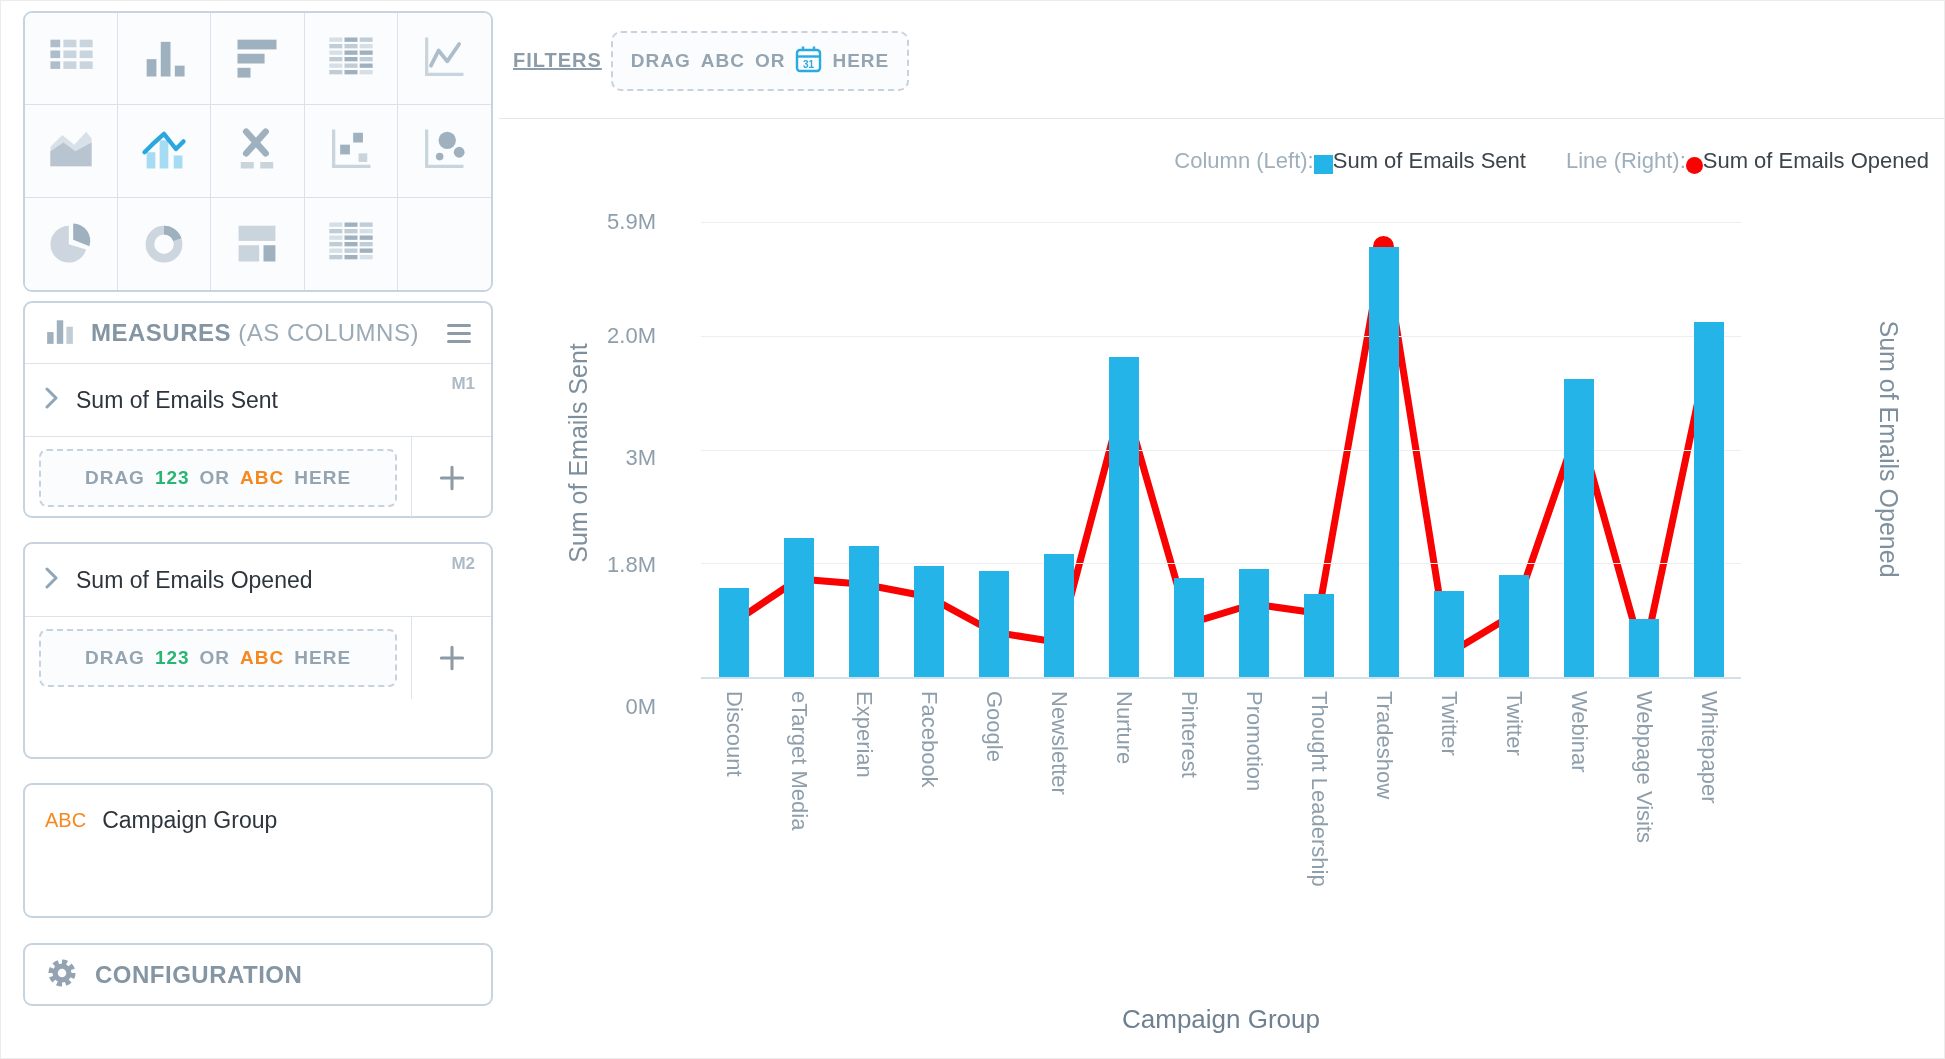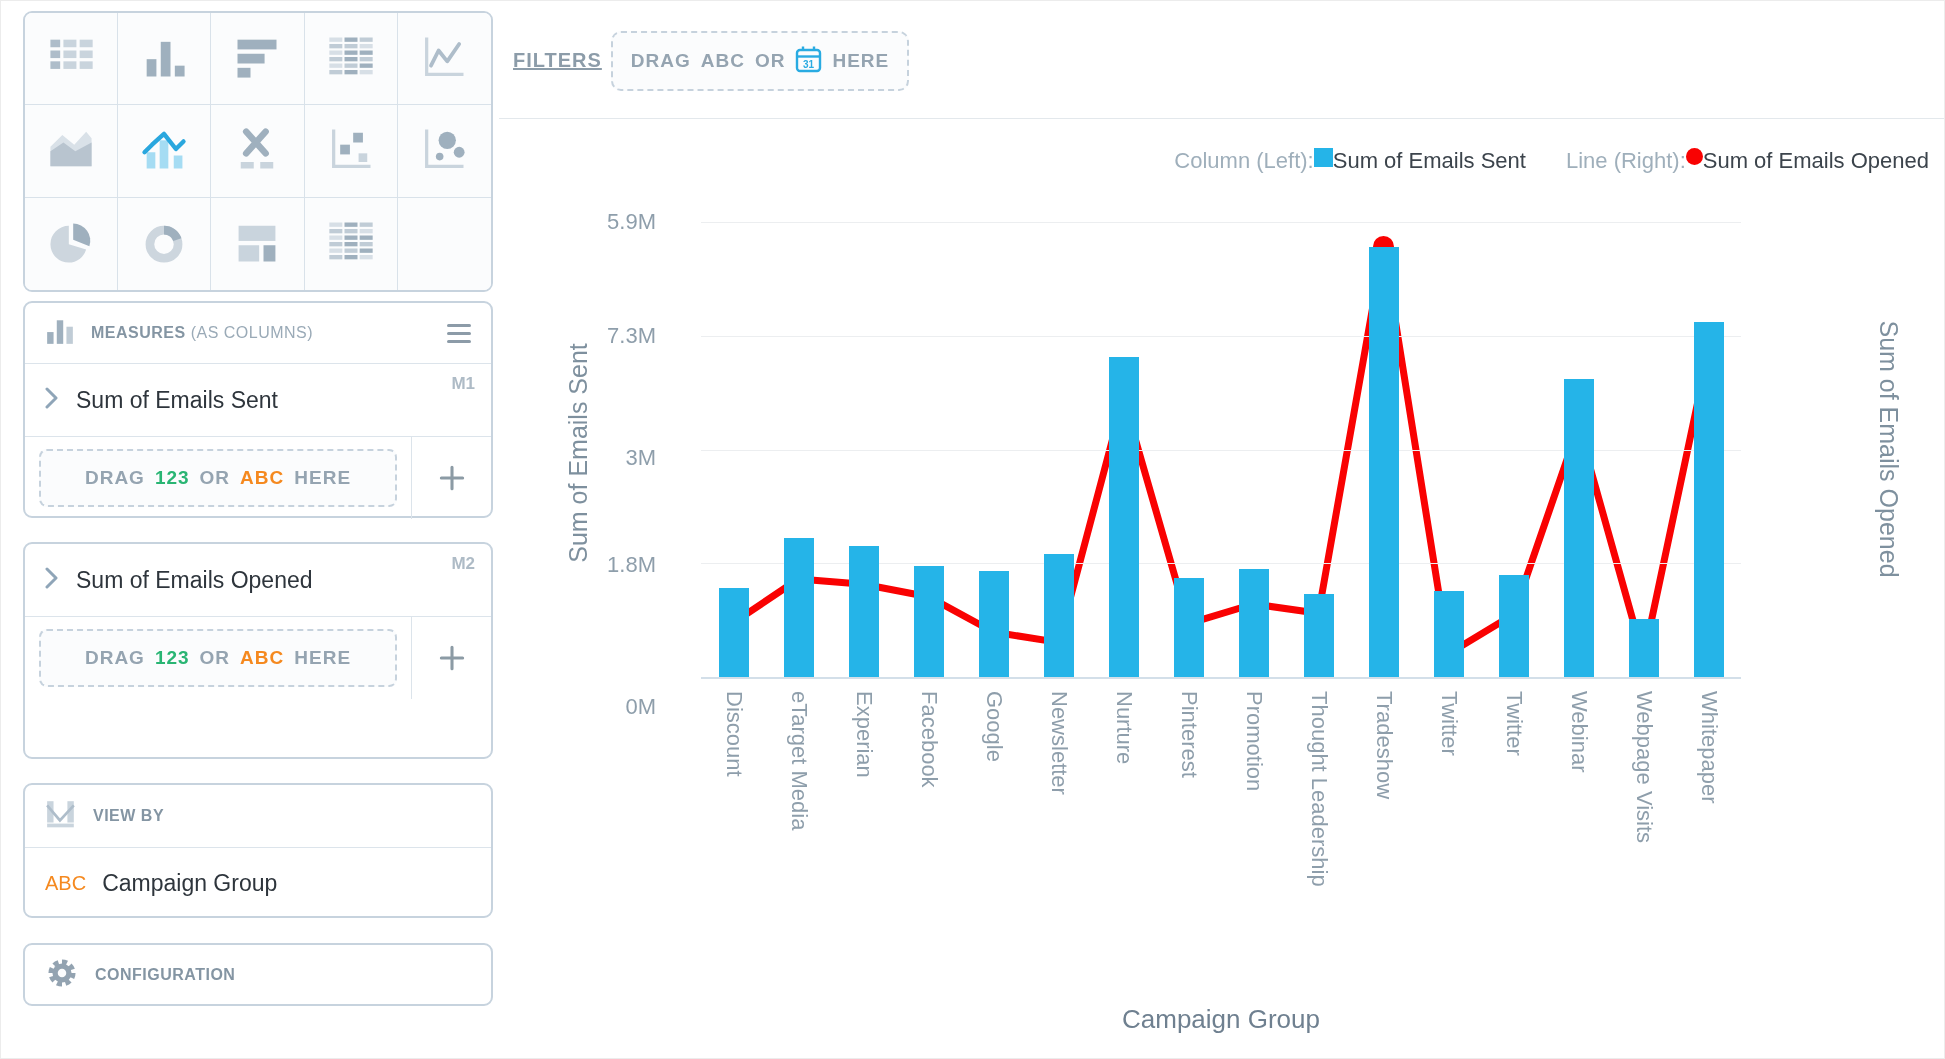--- a/index.html
+++ b/index.html
@@ -8,21 +8,21 @@
   .app { position:relative; width:1945px; height:1059px; background:#fff; overflow:hidden; border:1px solid #ececec; }
 
   
   .panel { position:absolute; left:22px; width:470px; background:#fff; border:2px solid #C7D3DE; border-radius:9px; }
   .picker { top:10px; height:281px; display:grid; grid-template-columns:repeat(5,1fr); grid-template-rows:repeat(3,1fr); overflow:hidden; }
   .picker .cell { border-right:1px solid #D9E2EA; border-bottom:1px solid #D9E2EA; background:#FBFCFD; display:flex; align-items:center; justify-content:center; cursor:pointer; }
   .picker .cell:nth-child(5n) { border-right:none; }
   .picker .cell:nth-child(n+11) { border-bottom:none; }
   .panel-header { height:61px; display:flex; align-items:center; padding:0 20px; border-bottom:1px solid #DCE4EB; }
   .panel-header:last-child, .panel-header.no-divider { border-bottom:none; }
-  .panel-title { color:#8495A3; font-size:16px; font-weight:bold; letter-spacing:.5px; margin-left:16px; white-space:nowrap; }
+  .panel-title { color:#8495A3; font-size:24px; font-weight:bold; letter-spacing:.5px; margin-left:16px; white-space:nowrap; }
   .panel-title .light { font-weight:normal; color:#9AAAB7; }
   .hamburger { margin-left:auto; display:flex; flex-direction:column; gap:5px; cursor:pointer; }
   .hamburger span { display:block; width:24px; height:3px; background:#8C9BA8; border-radius:2px; }
   .measure-row { position:relative; height:73px; display:flex; align-items:center; padding:0 20px; border-bottom:1px solid #DCE4EB; cursor:pointer; }
   .measure-name { color:#2E353C; font-size:23px; margin-left:18px; }
   .m-badge { position:absolute; right:16px; top:10px; color:#AEBBC6; font-size:17px; font-weight:bold; }
   .drag-zone { height:82px; display:flex; align-items:stretch; }
   .drag-box { flex:1; margin:12px 0 12px 14px; border:2px dashed #C6D2DD; border-radius:8px; background:#FBFCFD; display:flex; align-items:center; justify-content:center; gap:10px; }
   .drag-box .tok { font-size:19px; font-weight:bold; letter-spacing:1px; color:#95A4B1; }
   .tok.green { color:#29B573; } .tok.orange { color:#F5891F; }
@@ -31,21 +31,21 @@
   .field-name { color:#2E353C; font-size:23px; margin-left:16px; }
 
   
   .filters-label { position:absolute; left:512px; top:48px; color:#8C9CA9; font-size:20px; font-weight:bold; letter-spacing:1px;text-decoration:underline; }
   .filters-drop { position:absolute; left:610px; top:30px; width:298px; height:60px; border:2px dashed #C6D2DD; border-radius:10px; background:#FBFCFD; display:flex; align-items:center; justify-content:center; gap:10px; }
   .filters-drop .tok { font-size:19px; font-weight:bold; letter-spacing:1px; color:#95A4B1; }
   .top-divider { position:absolute; left:498px; top:117px; width:1447px; height:1px; background:#E3E8EC; }
 
   
   .legend { position:absolute; right:15px; top:147px; display:flex; align-items:center; gap:40px; }
-  .legend-item { display:flex; align-items:flex-start; }
+  .legend-item { display:flex; align-items:flex-end; }
   .legend-key { color:#9FAFBB; font-size:22px; }
   .legend-series { color:#3C444C; font-size:22px; }
   .swatch { width:19px; height:19px; background:#25B4E8; }
   .dot { width:17px; height:17px; border-radius:50%; background:#F90202; }
 
   
   .plot { position:absolute; left:700px; top:221px; width:1040px; height:457px; border-bottom:2px solid #D3DFE9; }
   .gridline { position:absolute; left:0; width:100%; height:1px; background:#ECEEF0; }
   .bar { position:absolute; bottom:0; width:30px; transform:translateX(-50%); background:#25B4E8; }
   .line-svg { position:absolute; left:0; top:0; overflow:visible; }
@@ -286,29 +286,20 @@
       </div>
       <div class="plus-cell">
           <svg width="26" height="26" viewBox="0 0 22 22">
             <path d="M11 2 V20 M2 11 H20" stroke="#8C9BA5" stroke-width="2.6" stroke-linecap="round"></path>
           </svg>
         </div>
     </div>
   </div>
 
   <div class="panel" style="top:782px; height:135px;">
-    <div class="panel-header" style="height:63px;">
-      <span><svg width="32" height="32" viewBox="0 0 30 30">
-            <rect x="2" y="3" width="6" height="20" fill="#C9D4DD"></rect>
-            <rect x="21" y="3" width="6" height="20" fill="#C9D4DD"></rect>
-            <polyline points="2,7 14,21 27,7" stroke="#AEBDCA" stroke-width="2.5" fill="none"></polyline>
-            <rect x="2" y="24" width="25" height="3.5" fill="#C9D4DD"></rect>
-          </svg></span>
-      <span class="panel-title">VIEW BY</span>
-    </div>
     <div class="viewby-row">
       <span class="tok orange" style="font-size:20px;">ABC</span>
       <span class="field-name">Campaign Group</span>
     </div>
   </div>
 
   <div class="panel" style="top:942px; height:63px;">
     <div class="panel-header no-divider" style="height:59px; border-bottom:none;">
       <span><svg width="34" height="34" viewBox="0 0 32 32">
             <circle cx="16" cy="16" r="10" fill="none" stroke="#93A3B1" stroke-width="5.5" stroke-dasharray="4.6 3.2"></circle>
@@ -345,21 +336,21 @@
       <span class="legend-key">Line (Right):</span>
       <span class="dot"></span>
       <span class="legend-series">Sum of Emails Opened</span>
     </div>
   </div>
 
   <div class="axis-title left">Sum of Emails Sent</div>
   <div class="axis-title right">Sum of Emails Opened</div>
   <div class="yticks yticks-left">
       <div class="tick" style="top: 0%;">5.9M</div>
-      <div class="tick" style="top: 25%;">7.3M</div>
+      <div class="tick" style="top: 25%;">2.0M</div>
       <div class="tick" style="top: 50%; margin-top: 7px;">3M</div>
       <div class="tick" style="top: 75%;">1.8M</div>
       <div class="tick" style="top: 100%; margin-top: 28px;">0M</div>
     </div>
   <div class="plot">
     <svg class="line-svg" width="1040" height="457" viewBox="0 0 1040 457">
         <polyline points="32.5,400.7 97.5,357.0 162.5,362.2 227.5,374.7 292.5,410.0 357.5,420.4 422.5,176.2 487.5,401.7 552.5,382.0 617.5,391.3 682.5,24.4 747.5,431.8 812.5,392.4 877.5,204.2 942.5,436.0 1007.5,129.4" fill="none" stroke="#F90202" stroke-width="7" stroke-linejoin="round"></polyline>
         <circle cx="32.5" cy="400.7" r="10.5" fill="#F90202"></circle>
         <circle cx="97.5" cy="357.0" r="10.5" fill="#F90202"></circle>
         <circle cx="162.5" cy="362.2" r="10.5" fill="#F90202"></circle>

